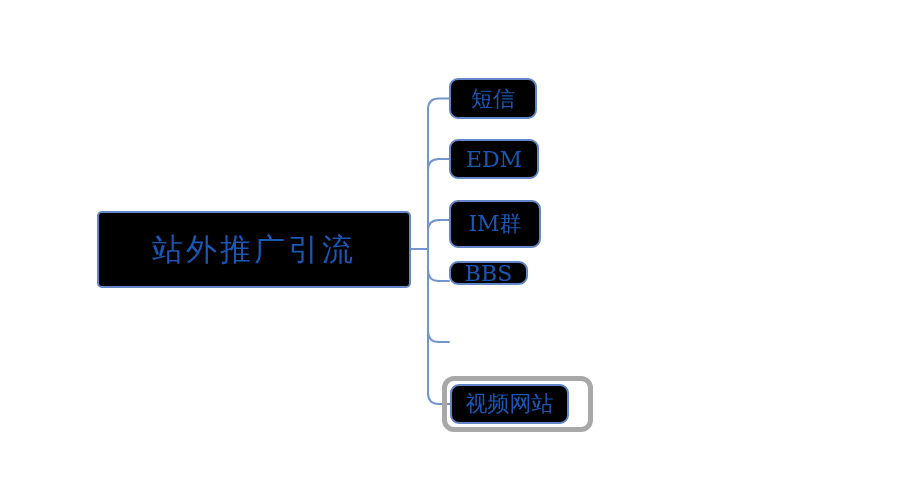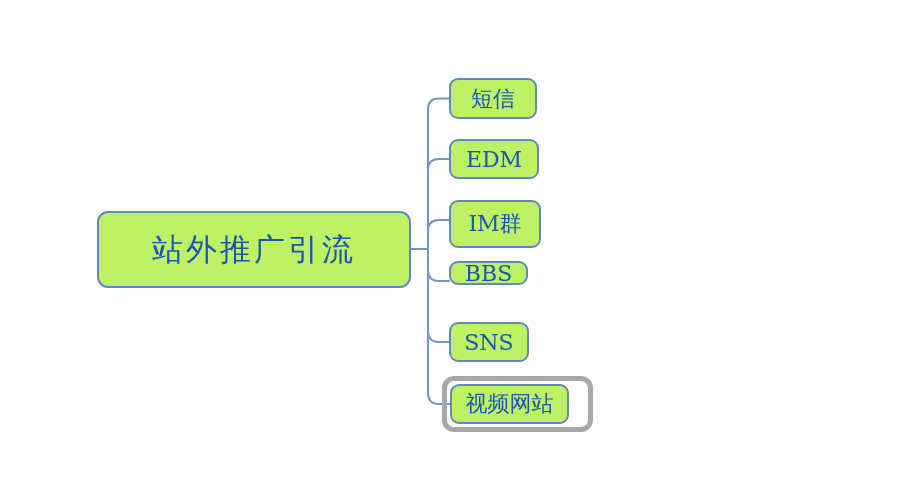--- a/index.html
+++ b/index.html
@@ -27,34 +27,34 @@
     fill: none;
     stroke: var(--connector, #7295cf);
     stroke-width: 2;
     stroke-linecap: round;
   }
   .node {
     position: absolute;
     box-sizing: border-box;
     border: 2px solid var(--node-border, #6286c8);
     border-radius: 9px;
-    background: #bef264;
+    background: #000000;
     color: var(--node-text, #1a57b5);
     display: flex;
     align-items: center;
     justify-content: center;
     white-space: nowrap;
     cursor: default;
   }
   .node-root {
     left: 97px;
     top: 211px;
     width: 314px;
     height: 77px;
-    border-radius: 11px;
+    border-radius: 5px;
     font-size: 31px;
     letter-spacing: 3px;
   }
   .node-child { font-size: 22px; }
   .c1 { left: 449px; top: 78px;  width: 88px;  height: 41px; }
   .c2 { left: 449px; top: 139px; width: 90px;  height: 40px; }
   .c3 { left: 449px; top: 200px; width: 92px;  height: 48px; }
   .c4 { left: 449px; top: 261px; width: 79px;  height: 24px; }
   .c5 { left: 449px; top: 322px; width: 80px;  height: 40px; }
   .c6 { left: 450px; top: 384px; width: 119px; height: 40px; }
@@ -100,23 +100,20 @@
   </div>
 
   <div class="node node-child c3">
     <span>IM群</span>
   </div>
 
   <div class="node node-child c4">
     <span>BBS</span>
   </div>
 
-  <div class="node node-child c5">
-    <span>SNS</span>
-  </div>
 
   <div class="selection-ring"></div>
 
   <div class="node node-child c6">
     <span>视频网站</span>
   </div>
 
 </div>
 
 </body></html>

